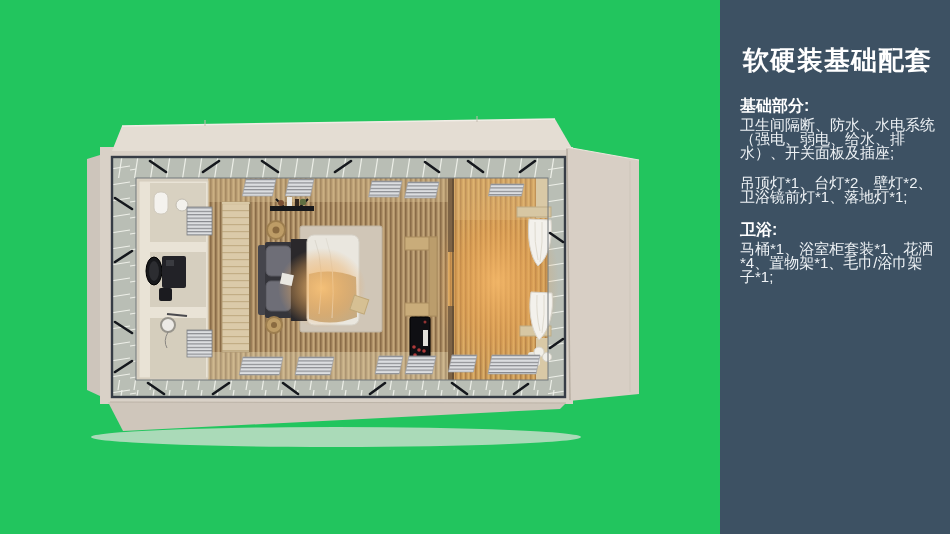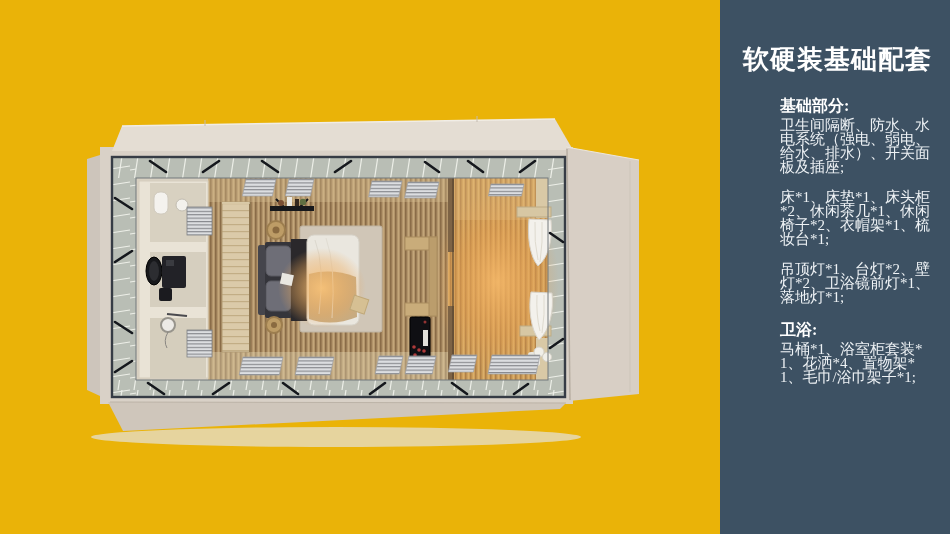--- a/index.html
+++ b/index.html
@@ -1,28 +1,28 @@
 <!DOCTYPE html>
 <html><head>
 <meta charset="utf-8">
 <style>
   html,body{margin:0;padding:0;}
   body{width:950px;height:534px;font-family:"Liberation Sans","DejaVu Sans",sans-serif;}
   .canvas{position:relative;width:950px;height:534px;background:#f2f2f1;overflow:hidden;}
   .floorplan{position:absolute;left:0;top:0;width:720px;height:534px;}
   .sidebar{position:absolute;left:720px;top:0;width:230px;height:534px;background:#3d5163;color:#ffffff;box-sizing:border-box;}
   .sidebar-title{margin:44px 12px 20px 23px;font-size:26px;line-height:32px;font-weight:bold;letter-spacing:1px;}
-  .spec-section{margin:0 14px 16px 60px;}
+  .spec-section{margin:0 14px 16px 20px;}
   .spec-section h3{margin:0 0 2px 0;font-size:16px;line-height:20px;font-weight:bold;color:#ffffff;}
   .spec-section p{margin:0;font-size:15px;line-height:14px;color:#eef2f5;word-break:break-all;}
 </style>
 </head>
 <body>
 
-<div class="canvas" style="background: #eab308; font-family: Liberation Serif, serif;">
+<div class="canvas" style="background: #22c55e;">
 
   <div class="floorplan">
     <svg width="720" height="534" viewBox="0 0 720 534" xmlns="http://www.w3.org/2000/svg">
       <defs>
         <pattern id="wood" width="5" height="16" patternUnits="userSpaceOnUse">
           <rect width="5" height="16" fill="#b2946a"></rect>
             <rect width="1.6" height="16" fill="#8a6c48"></rect>
             <rect x="3" width="0.8" height="16" fill="#c7ab7e"></rect>
         </pattern>
         <pattern id="warm" width="5" height="16" patternUnits="userSpaceOnUse">
@@ -236,21 +236,20 @@
 
   <div class="sidebar" style="background: rgb(61, 81, 99); color: rgb(255, 255, 255);">
     <div class="sidebar-title">软硬装基础配套</div>
 
     <div class="spec-section">
       <h3>基础部分:</h3>
       <p>卫生间隔断、防水、水电系统（强电、弱电、给水、排水）、开关面板及插座;</p>
     </div>
 
     <div class="spec-section">
-      <p>床*1、床垫*1、床头柜*2、休闲茶几*1、休闲椅子*2、衣帽架*1、梳妆台*1;</p>
     </div>
 
     <div class="spec-section">
       <p>吊顶灯*1、台灯*2、壁灯*2、卫浴镜前灯*1、落地灯*1;</p>
     </div>
 
     <div class="spec-section">
       <h3>卫浴:</h3>
       <p>马桶*1、浴室柜套装*1、花洒*4、置物架*1、毛巾/浴巾架子*1;</p>
     </div>

